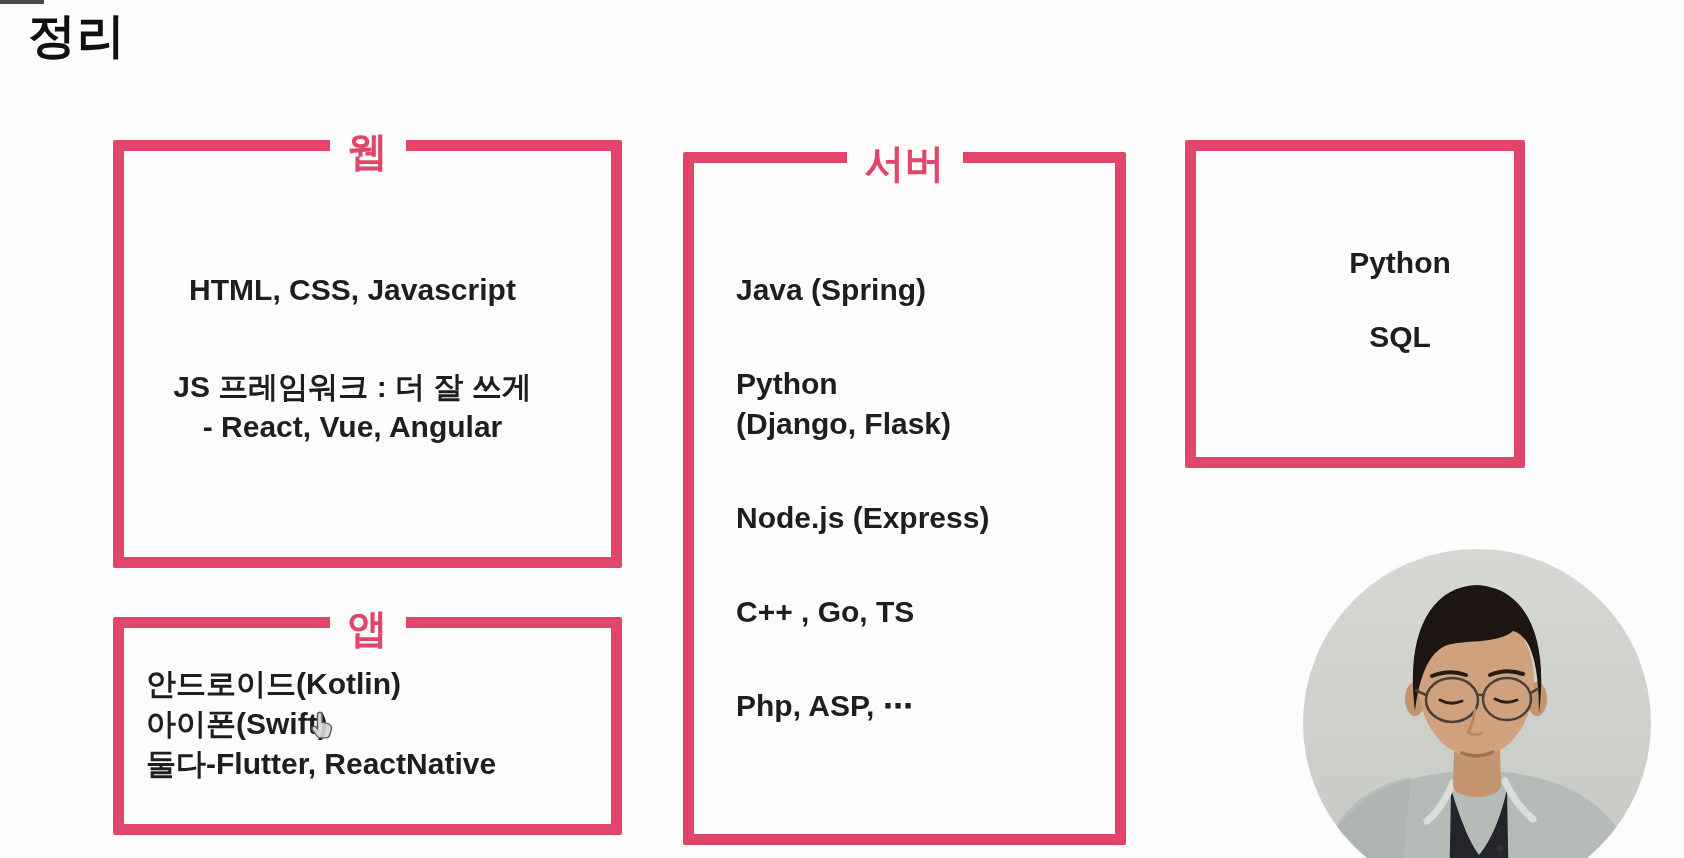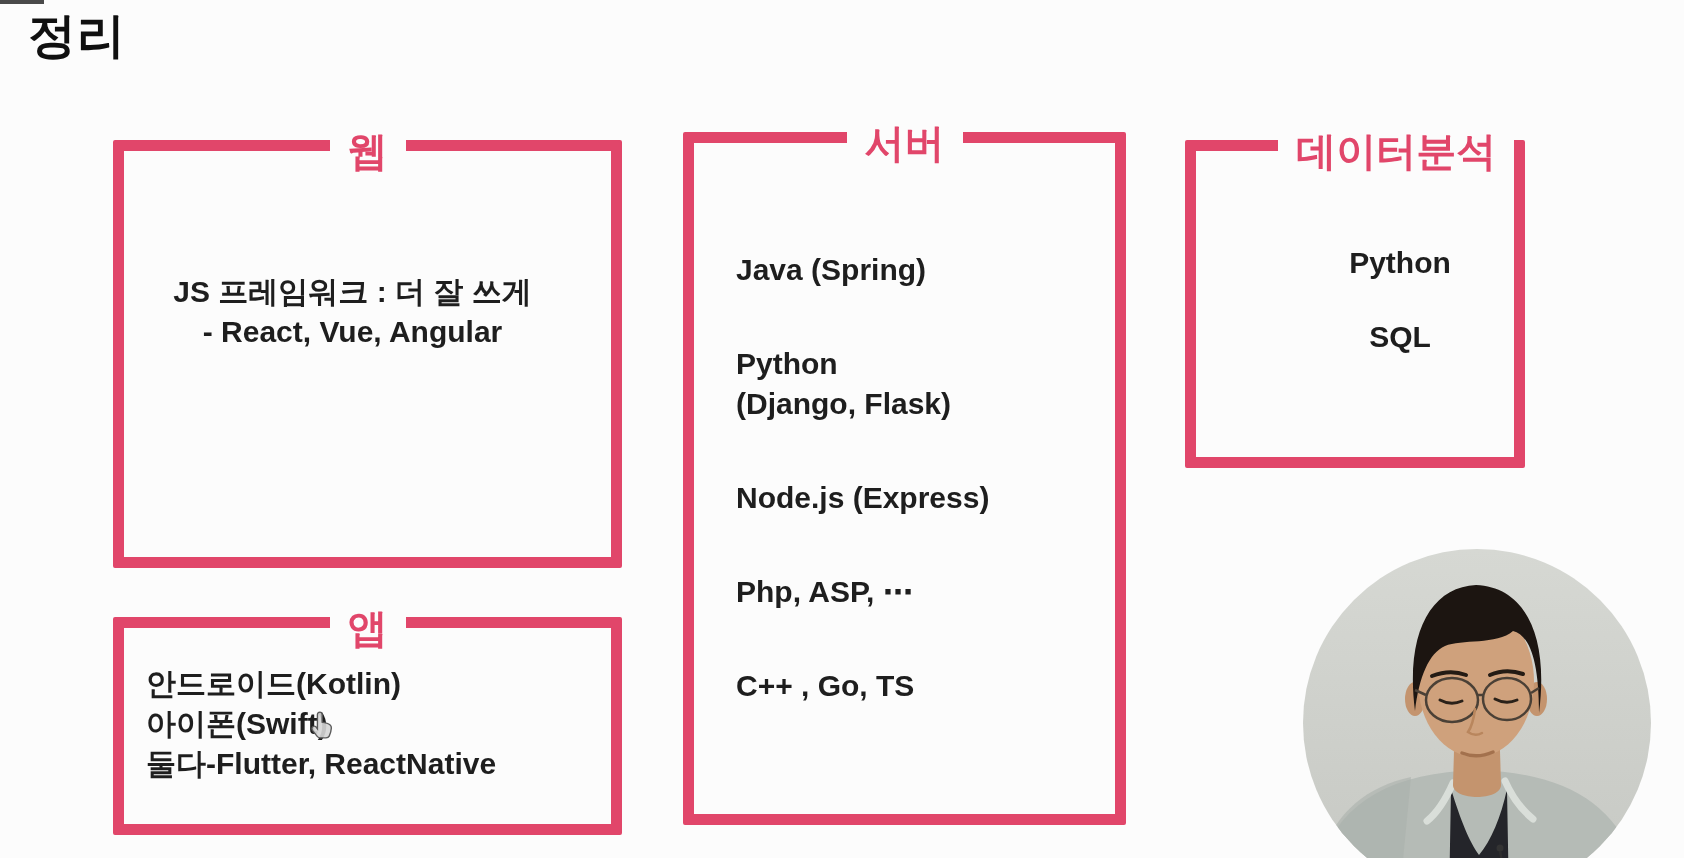--- a/index.html
+++ b/index.html
@@ -20,39 +20,39 @@
     font-size:48px;line-height:56px;font-weight:800;color:#101010;
     letter-spacing:1px;
   }
 
   .box{
     position:absolute;box-sizing:border-box;
     border:11px solid #e1466a;border-radius:2px;background:transparent;
   }
   .box-web   {left:113px;top:140px;width:509px;height:428px;}
   .box-app   {left:113px;top:617px;width:509px;height:218px;}
-  .box-server{left:683px;top:132px;width:443px;height:693px;}
+  .box-server{left:683px;top:152px;width:443px;height:693px;}
   .box-data  {left:1185px;top:140px;width:340px;height:328px;}
 
   .box-title{
     position:absolute;top:-24px;left:50%;transform:translateX(-50%);
     font-size:40px;line-height:48px;font-weight:800;color:#e1466a;
     background:#fcfcfc;padding:0 18px;white-space:nowrap;
   }
   .box-data .box-title{left:63%;}
 
   .box-content{
     position:absolute;inset:0;color:#1e1e1e;font-weight:600;
     font-size:30px;
   }
   .box-content p{margin:0;}
 
   
   .box-web .box-content{text-align:center;padding:120px 30px 0 0;line-height:38px;}
-  .box-web .group{line-height:42px;}
+  .box-web .group{margin-top:57px;line-height:42px;}
 
   
   .box-app .box-content{text-align:left;padding:36px 0 0 22px;line-height:40px;}
 
   
   .box-server .box-content{text-align:left;padding:107px 0 0 42px;line-height:40px;}
   .box-server .gap{margin-top:54px;}
 
   
   .box-data .box-content{text-align:center;padding:92px 0 0 90px;line-height:40px;}
@@ -73,20 +73,21 @@
 
 <div class="stage">
 
   <div class="top-artifact"></div>
 
   <h1 class="page-title">정리</h1>
 
   <section class="box box-web">
     <div class="box-title">웹</div>
     <div class="box-content">
+      <p>HTML, CSS, Javascript</p>
       <p class="group">JS 프레임워크 : 더 잘 쓰게</p>
       <p class="group-cont">- React, Vue, Angular</p>
     </div>
   </section>
 
   <section class="box box-app">
     <div class="box-title">앱</div>
     <div class="box-content">
       <p>안드로이드(Kotlin)</p>
       <p>아이폰(Swift)</p>
@@ -94,27 +95,26 @@
     </div>
   </section>
 
   <section class="box box-server">
     <div class="box-title">서버</div>
     <div class="box-content">
       <p>Java (Spring)</p>
       <p class="gap">Python</p>
       <p>(Django, Flask)</p>
       <p class="gap">Node.js (Express)</p>
+      <p class="gap">C++ , Go, TS</p>
       <p class="gap">Php, ASP, ⋯</p>
-      <p class="gap">C++ , Go, TS</p>
     </div>
   </section>
 
   <section class="box box-data">
-    <div class="box-title">데이터분석</div>
     <div class="box-content">
       <p>Python</p>
       <p class="gap">SQL</p>
     </div>
   </section>
 
   <div class="webcam">
     <svg viewBox="0 0 348 348" aria-hidden="true">
       <defs>
         <linearGradient id="bg" x1="0" y1="0" x2="0" y2="1">

